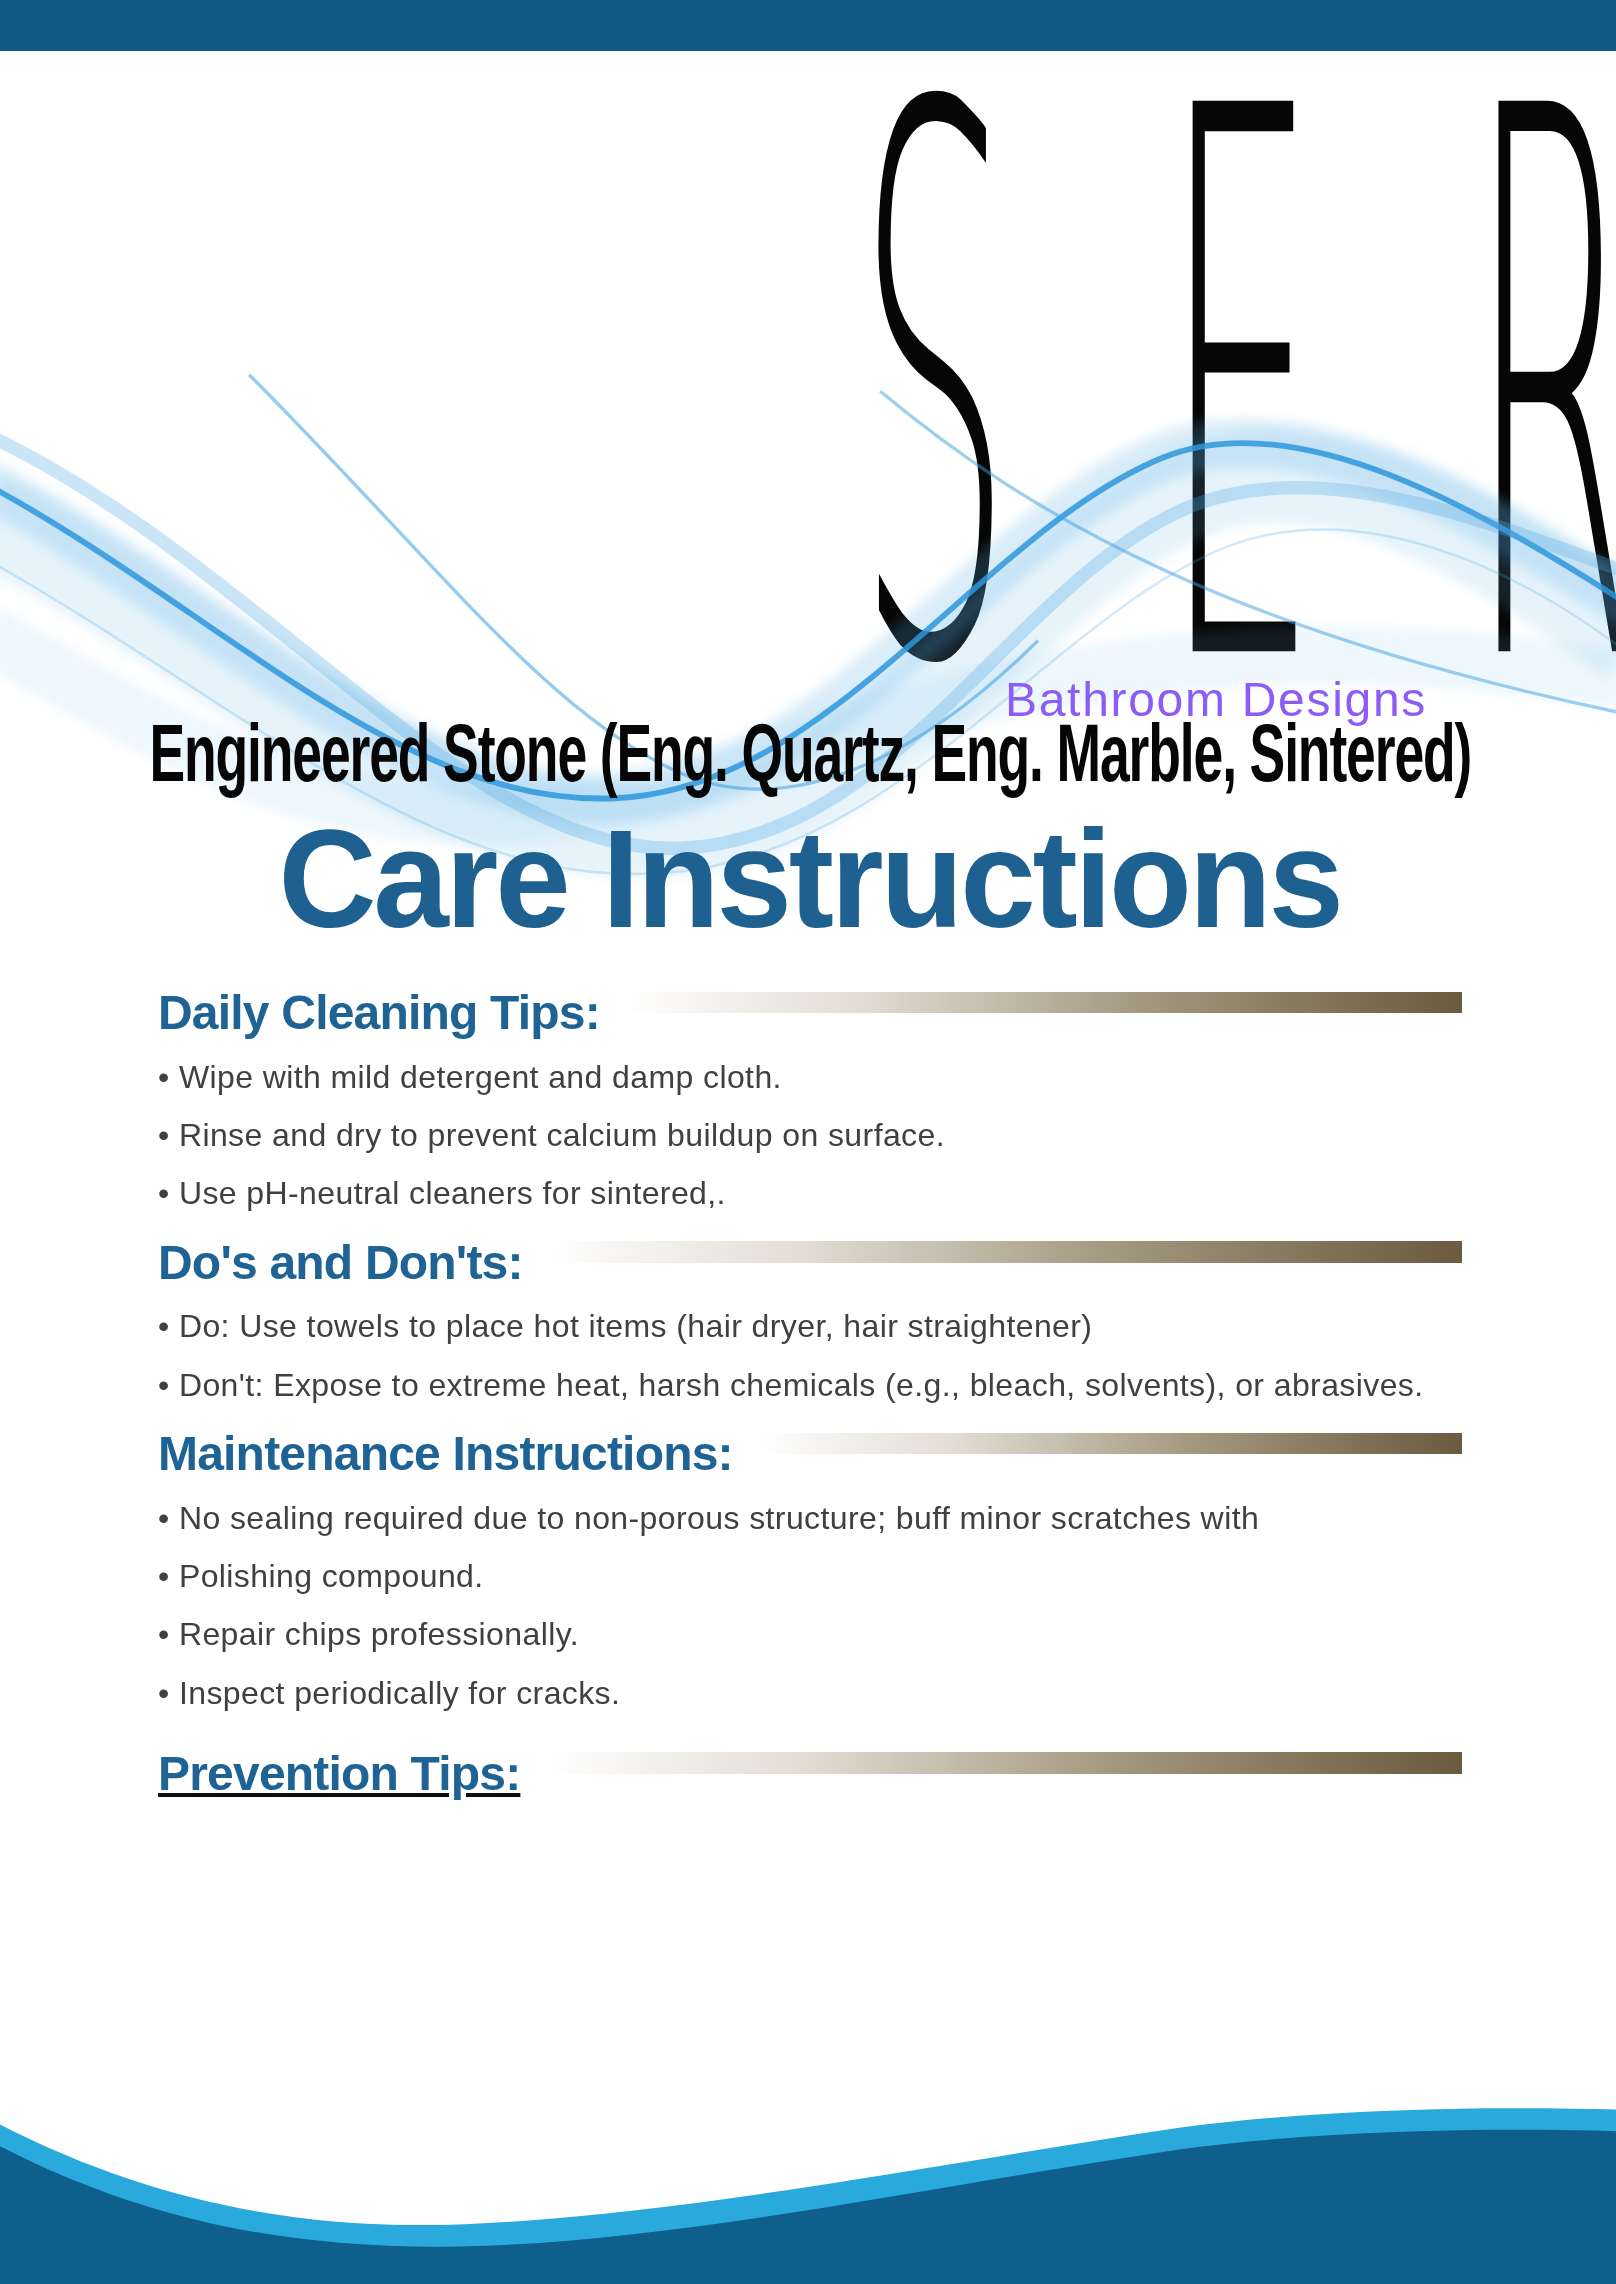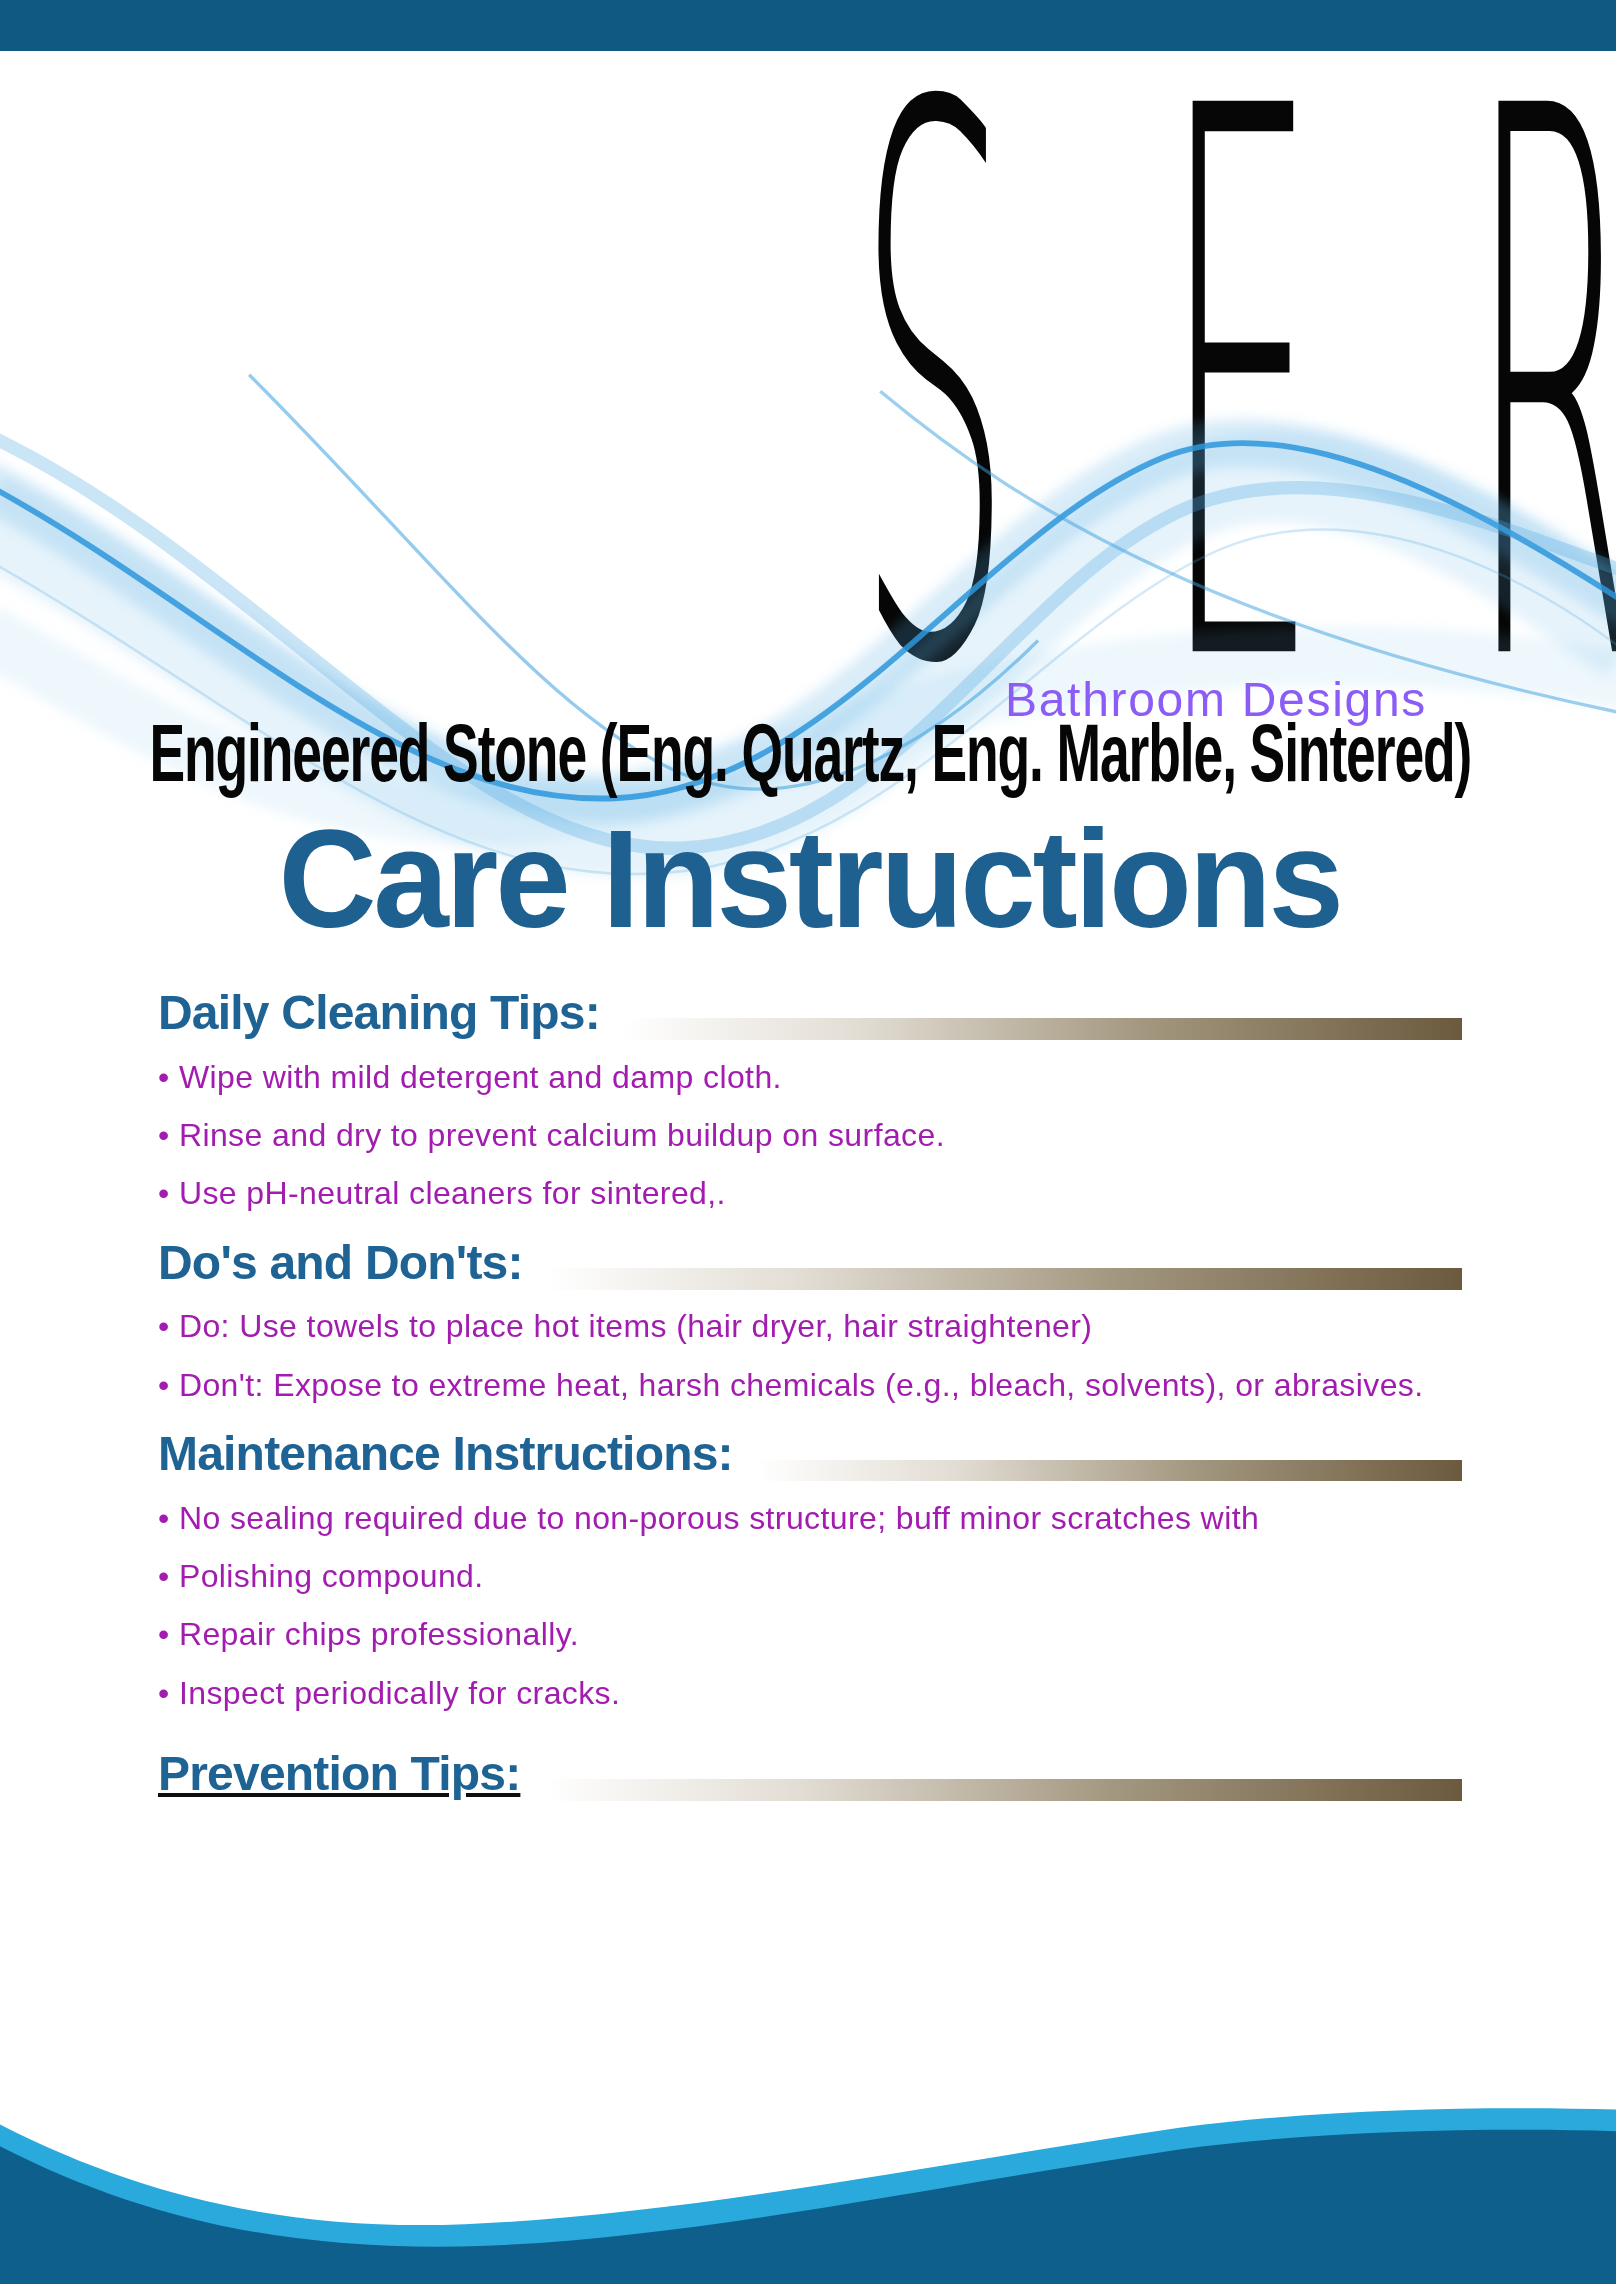--- a/index.html
+++ b/index.html
@@ -85,21 +85,21 @@
   
   .sections {
     position:absolute; top:947px; left:0; right:0;
     padding:38px 154px 0 158px;
   }
   .section + .section { margin-top:16.6px; }
   .section.prevention { margin-top:28px;text-decoration:underline; }
 
   .section-head {
     display:flex;
-    align-items:flex-end;
+    align-items:flex-start;
     gap:8px;
   }
   .head-text {
     font-size:48px;
     line-height:55px;
     font-weight:bold;
     letter-spacing:-0.8px;
     color:#1e6394;
     white-space:nowrap;
     padding-right:16.6px;
@@ -110,21 +110,21 @@
     height:21.6px;
     margin-top:6.6px;
     background:linear-gradient(90deg,#ffffff 0%,#e2ddd4 28%,#a3977f 62%,#6b5a3e 100%);
   }
 
   .bullets { margin-top:11.6px; }
   .bullet {
     font-size:32px;
     line-height:50px;
     margin-bottom:8.3px;
-    color:#a21caf;
+    color:#404040;
     letter-spacing:0.4px;
     max-width:1312px;
   }
   .bullet::before { content:"\2022\00a0 "; }
 
   
   .bottom-wave {
     position:absolute; left:0; bottom:0;
     width:1616px; height:299px;
     pointer-events:none;

